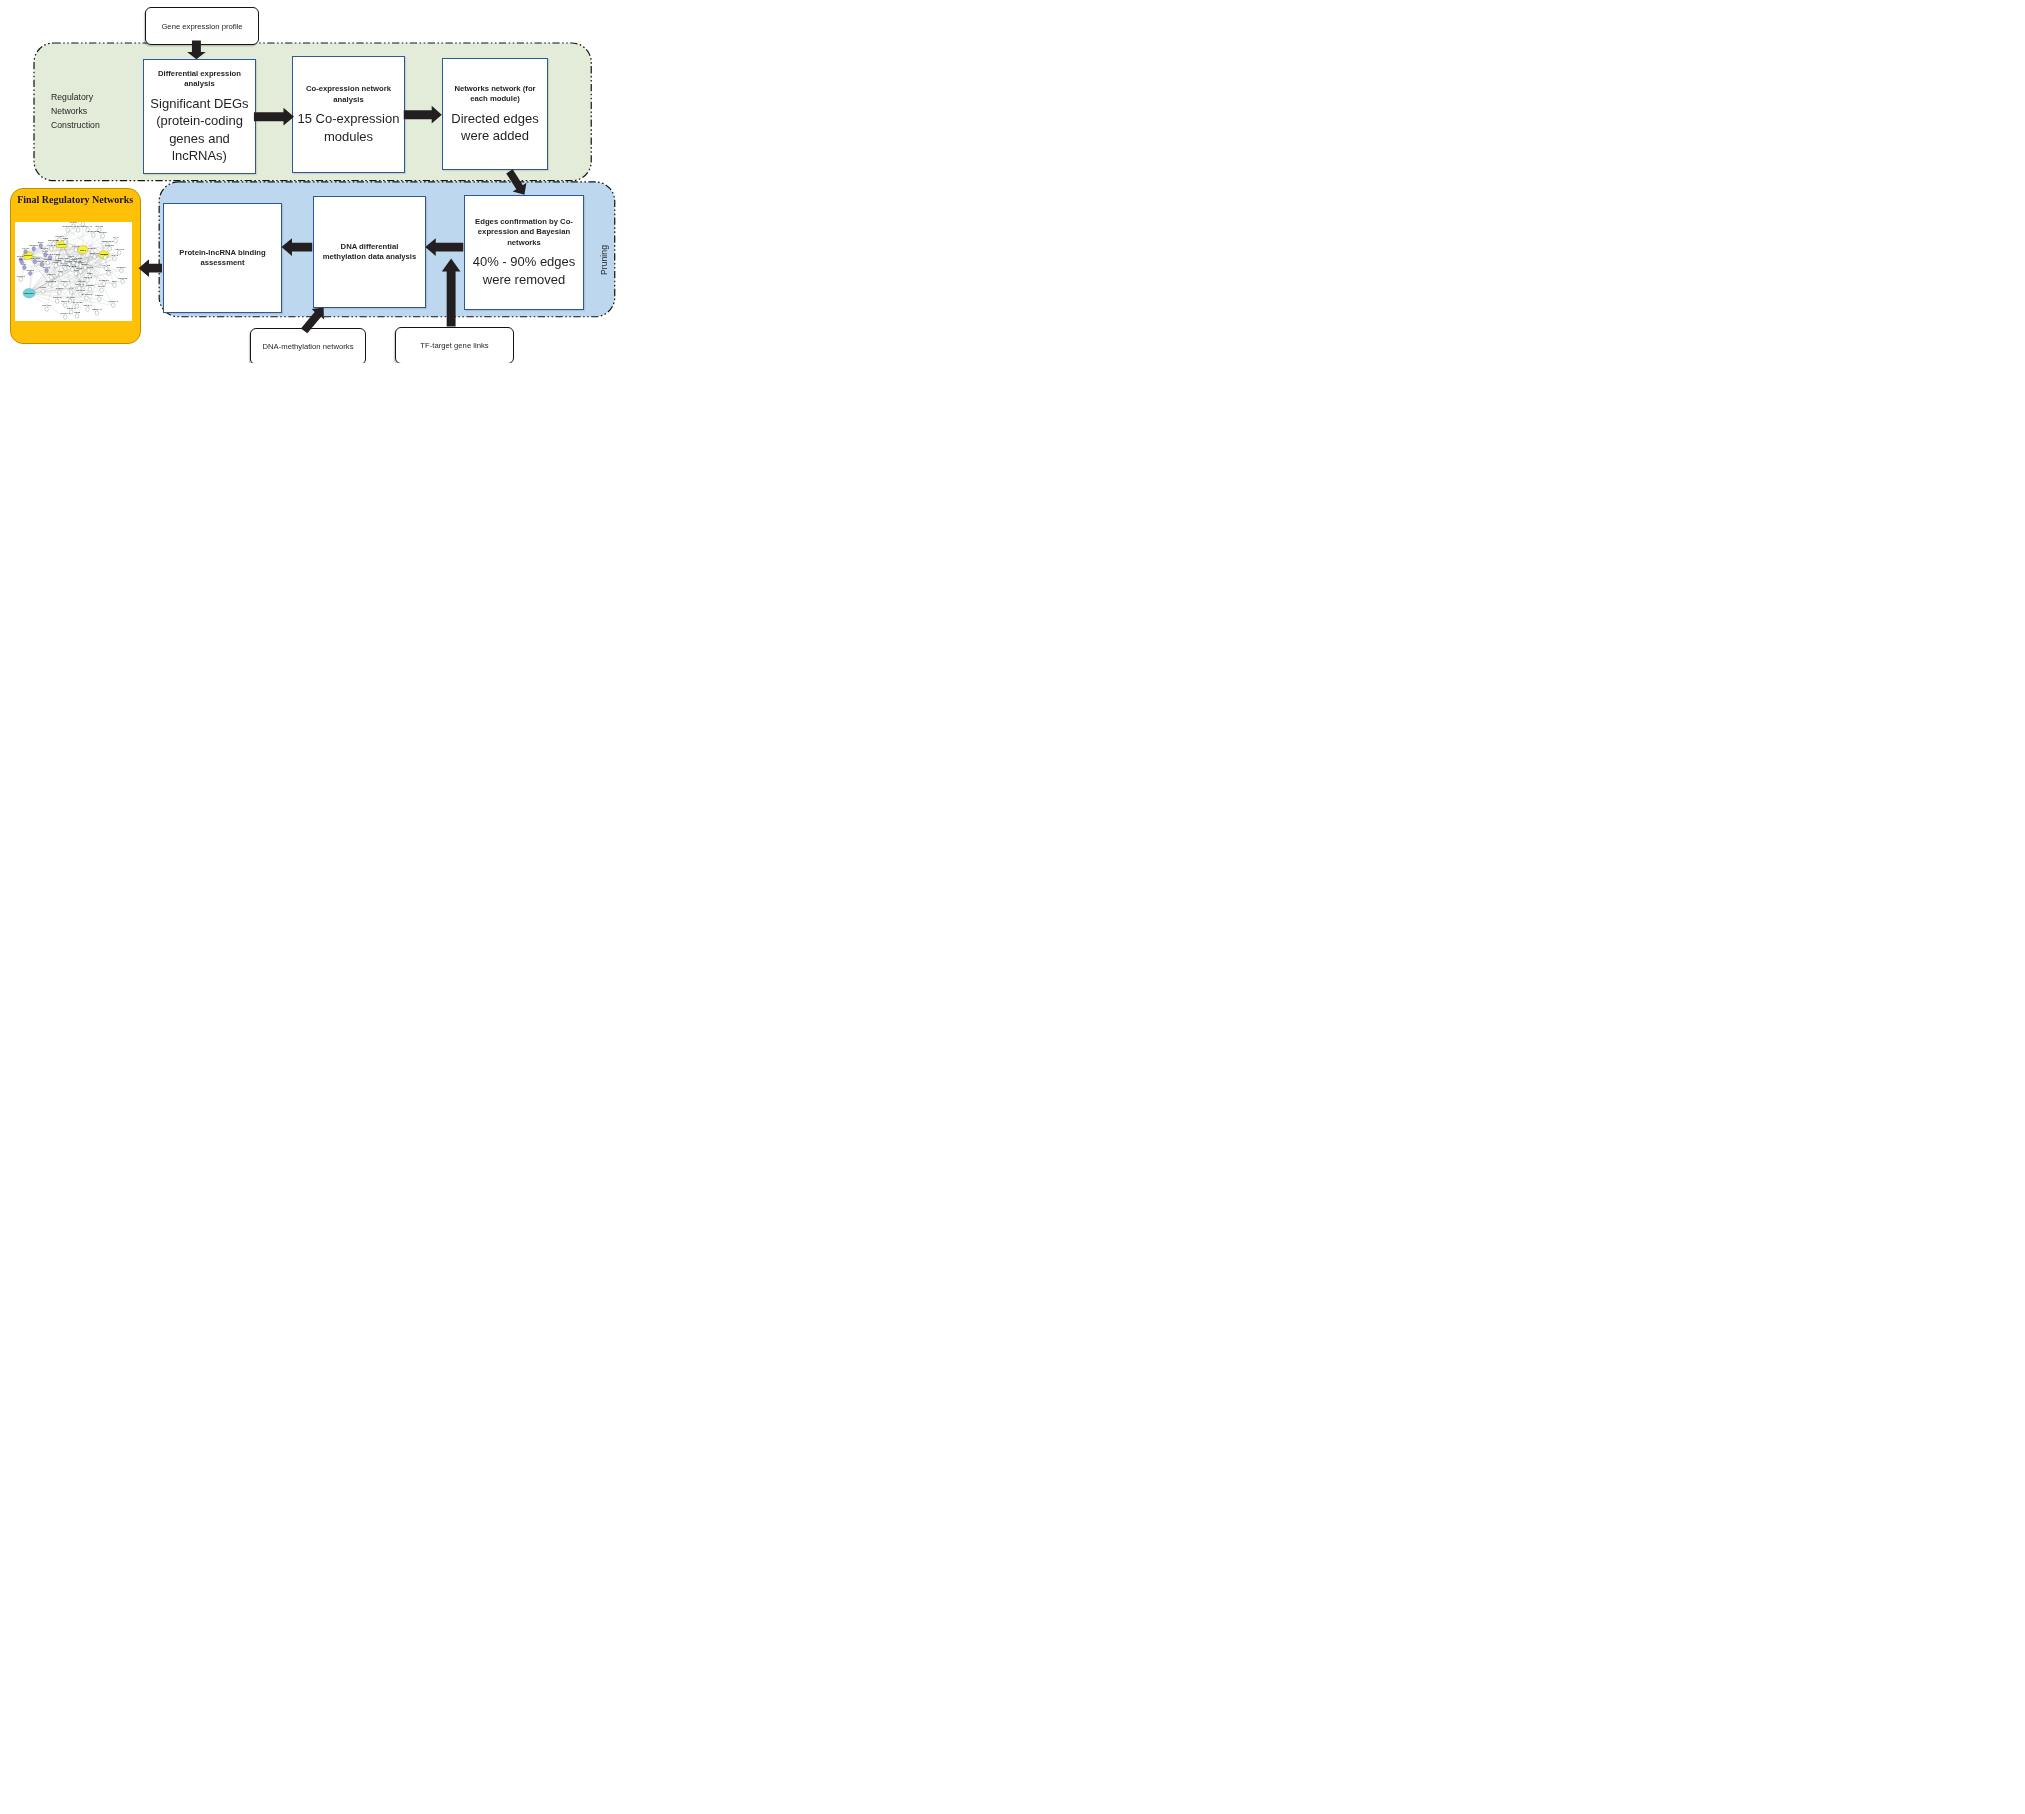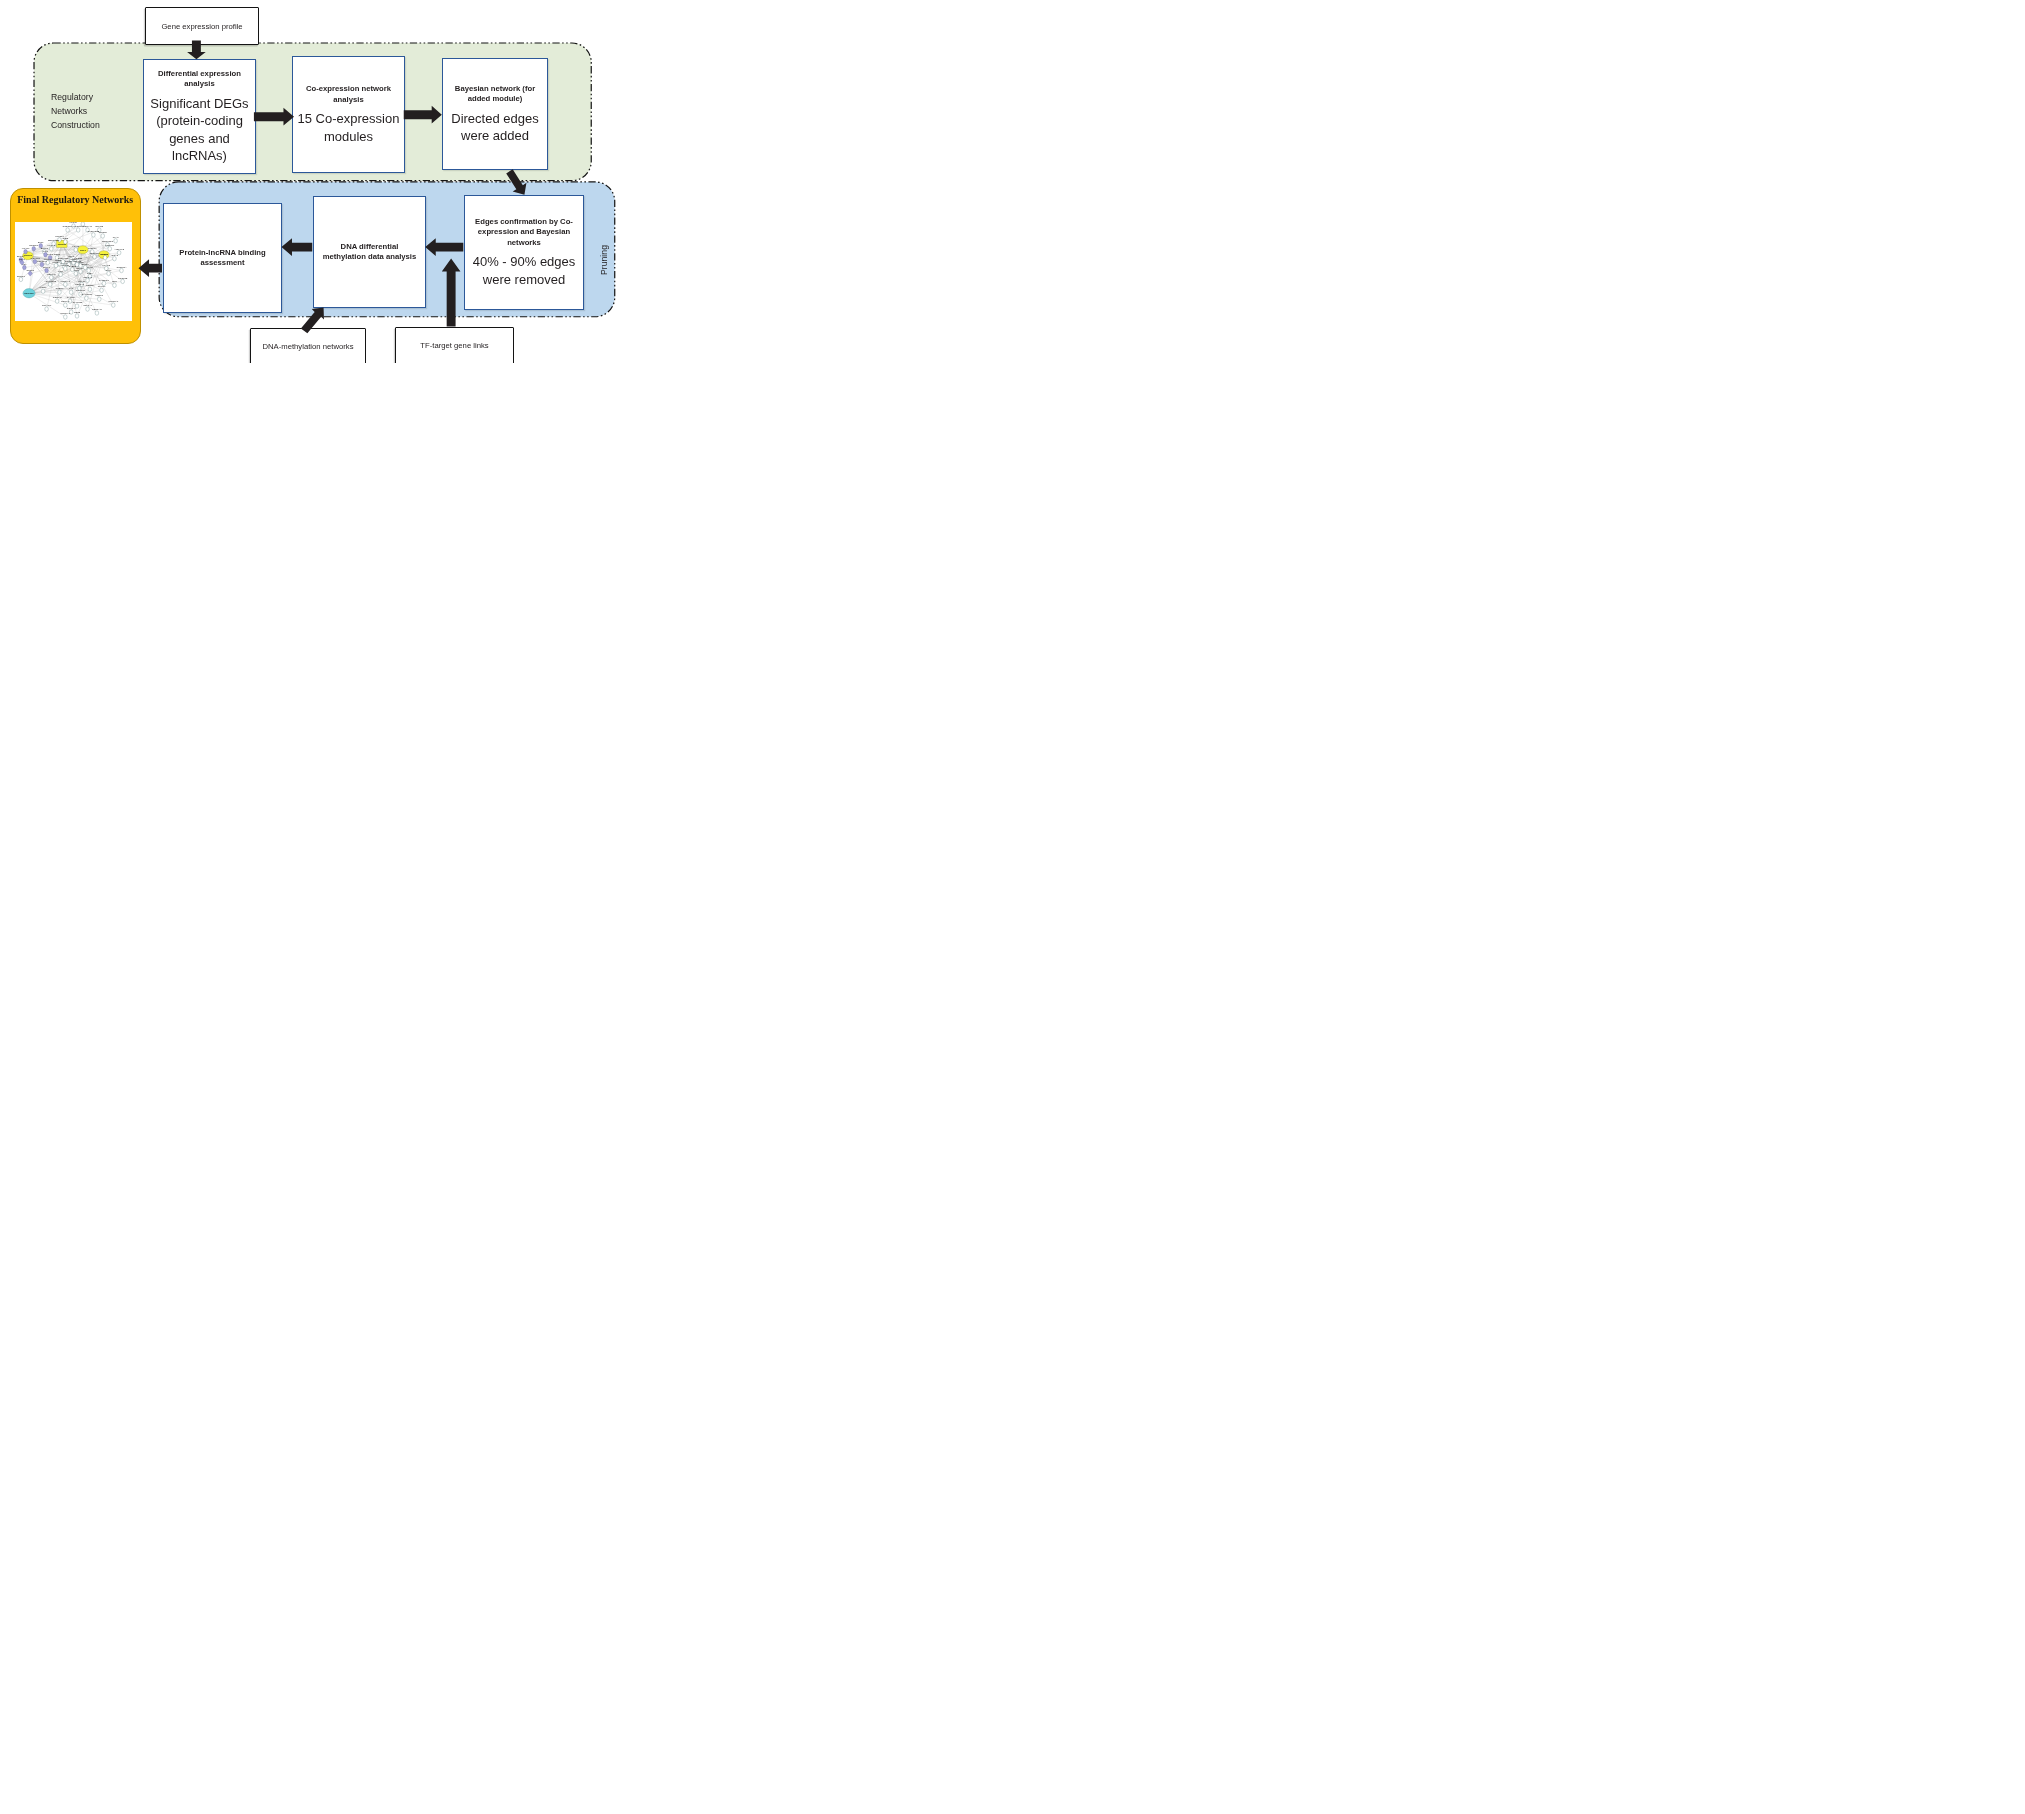--- a/index.html
+++ b/index.html
@@ -4,21 +4,21 @@
 <style>
   html,body{margin:0;padding:0;background:#ffffff;}
   .page{position:relative;width:620px;height:363px;background:#fff;overflow:hidden;
         font-family:"Liberation Sans",sans-serif;color:#231f20;}
   svg.layer{position:absolute;left:0;top:0;pointer-events:none;}
   .stepbox{position:absolute;background:#fff;border:1.2px solid #2c5899;
            display:flex;flex-direction:column;justify-content:center;align-items:center;
            text-align:center;box-shadow:1.2px 1.2px 0 rgba(0,0,0,0.10);z-index:3;}
   .stepbox .t{font-weight:700;font-size:7.7px;line-height:1.32;padding:0 4px;}
   .stepbox .s{font-size:13px;line-height:1.32;margin-top:5.7px;padding:0 3.2px;}
-  .iobox{position:absolute;background:#fff;border:1.6px solid #141414;border-radius:1px;
+  .iobox{position:absolute;background:#fff;border:1.6px solid #141414;border-radius:6px;
          display:flex;align-items:center;justify-content:center;text-align:center;
          font-size:7.7px;line-height:1.45;box-shadow:-1.2px 1.6px 0 rgba(0,0,0,0.18);z-index:4;padding:1.6px 4px;}
   .region-label{position:absolute;left:51px;top:91px;width:77px;font-size:8.7px;
                 line-height:1.6;z-index:2;}
   .pruning-label{position:absolute;left:573px;top:255px;width:61px;text-align:center;
                  font-size:8.7px;transform:rotate(-90deg);z-index:2;}
   .orange-box{position:absolute;left:9.7px;top:188px;width:131px;height:156px;
               background:#ffc008;border:1.2px solid #bf9000;border-radius:13px;z-index:3;
               box-sizing:border-box;}
   .final-title{text-align:center;font-family:"Liberation Serif",serif;font-weight:700;
@@ -46,21 +46,21 @@
     <div class="t">Differential expression analysis</div>
     <div class="s">Significant DEGs (protein-coding genes and lncRNAs)</div>
   </div>
 
   <div class="stepbox" style="left:292px;top:56px;width:111px;height:115px;">
     <div class="t">Co-expression network analysis</div>
     <div class="s">15 Co-expression modules</div>
   </div>
 
   <div class="stepbox" style="left:442px;top:58px;width:104px;height:110px;">
-    <div class="t">Bayesian network (for added module)</div>
+    <div class="t">Networks network (for each module)</div>
     <div class="s">Directed edges were added</div>
   </div>
 
   <div class="stepbox" style="left:464px;top:195px;width:118px;height:113px;">
     <div class="t">Edges confirmation by Co-expression and Bayesian networks</div>
     <div class="s">40% - 90% edges were removed</div>
   </div>
 
   <div class="stepbox" style="left:313px;top:196px;width:111px;height:110px;">
     <div class="t">DNA differential methylation data analysis</div>

